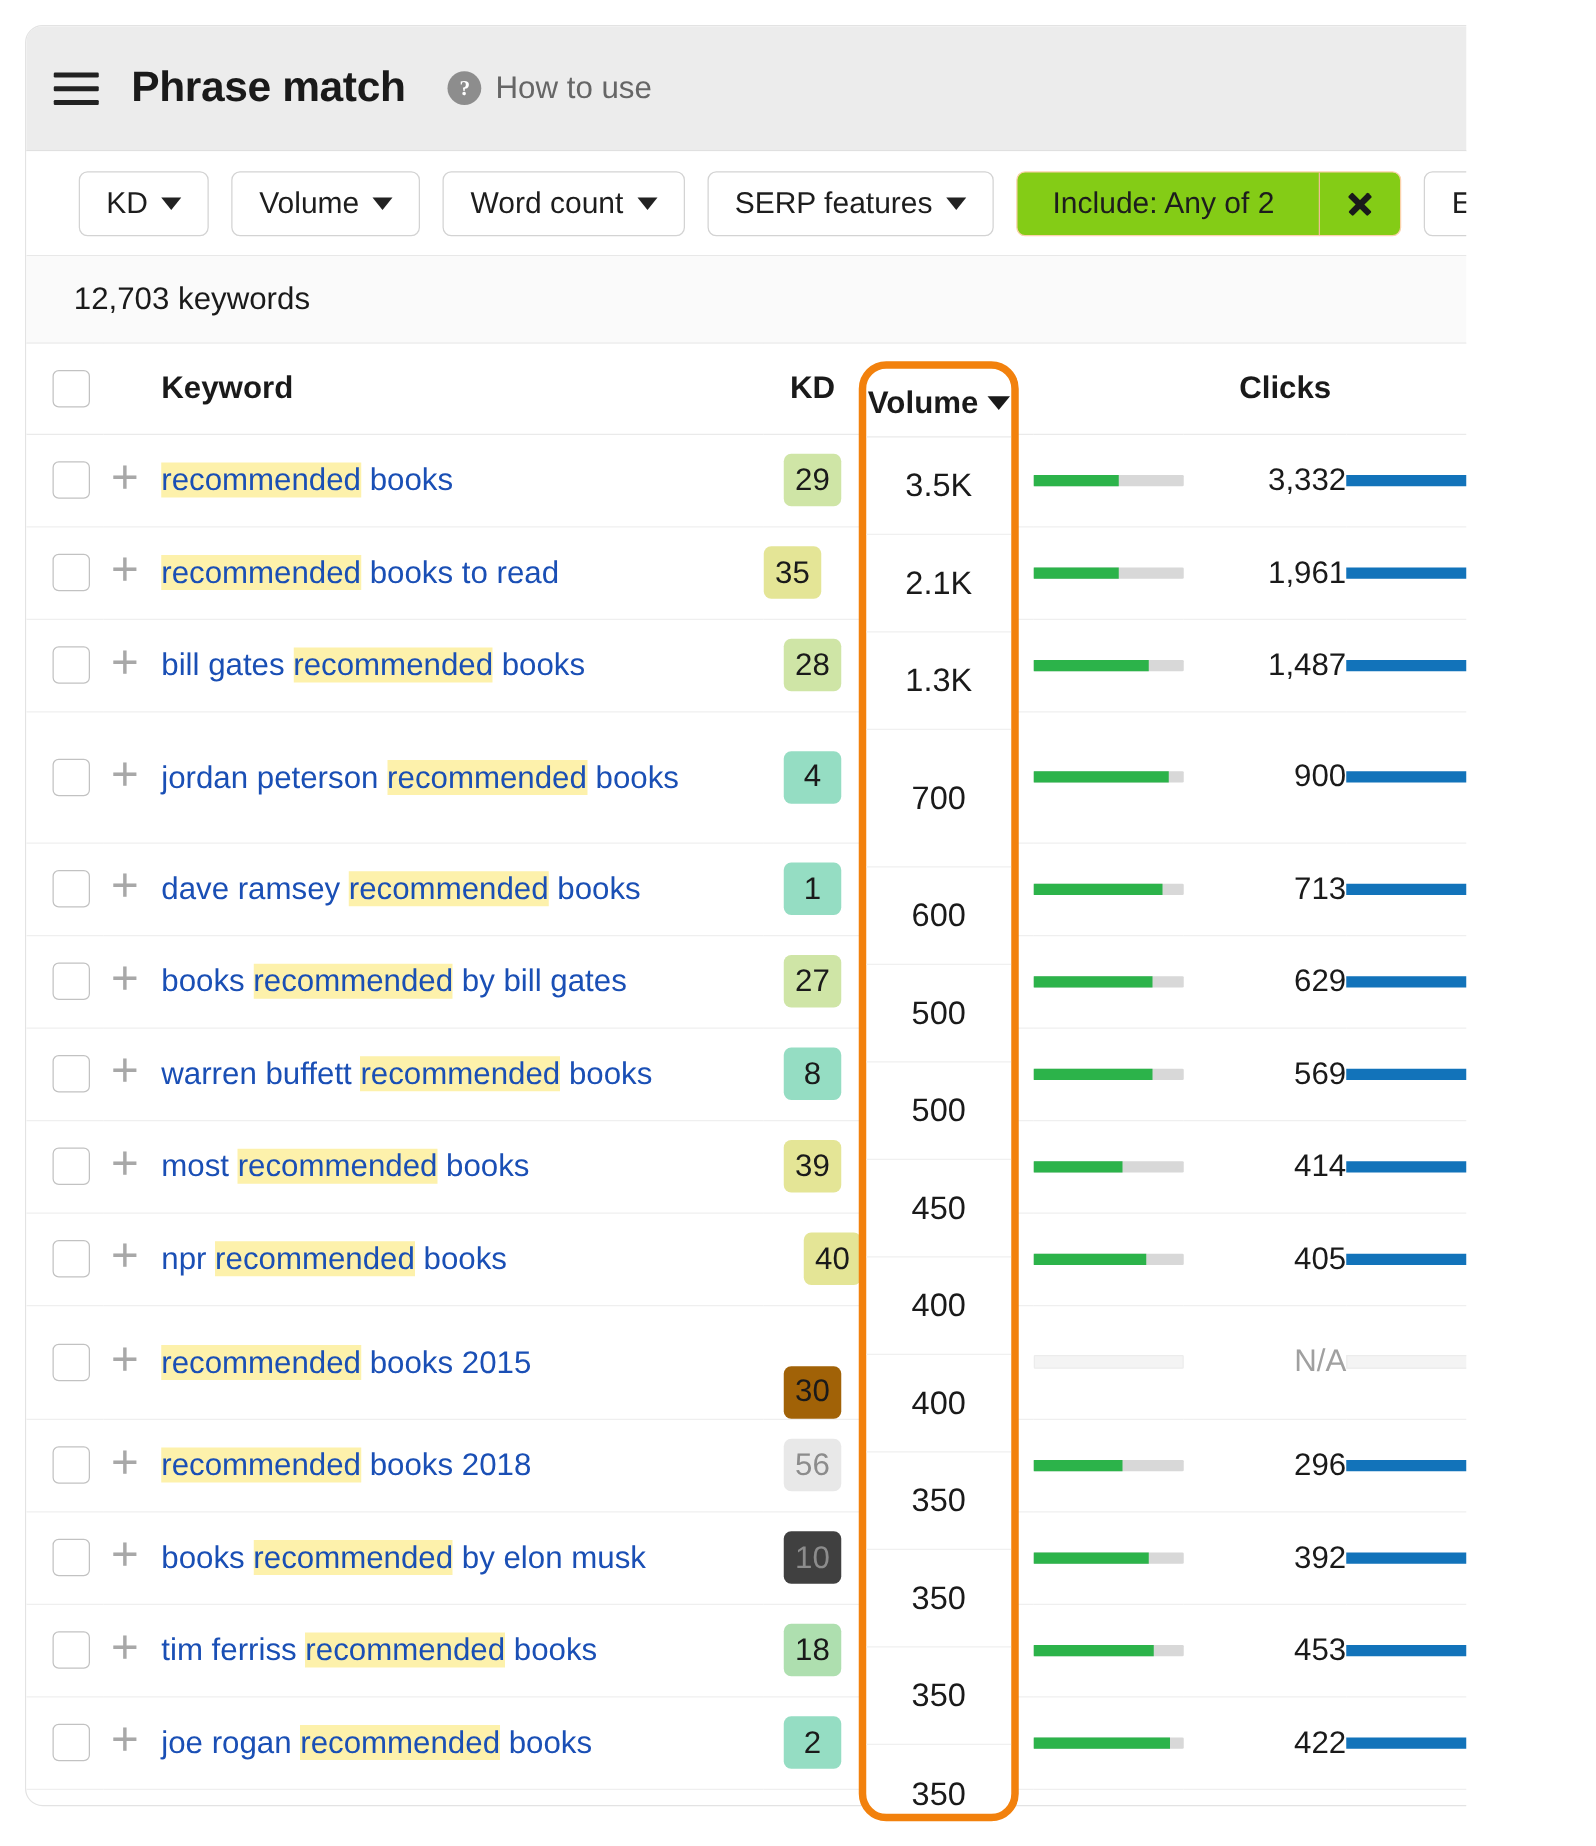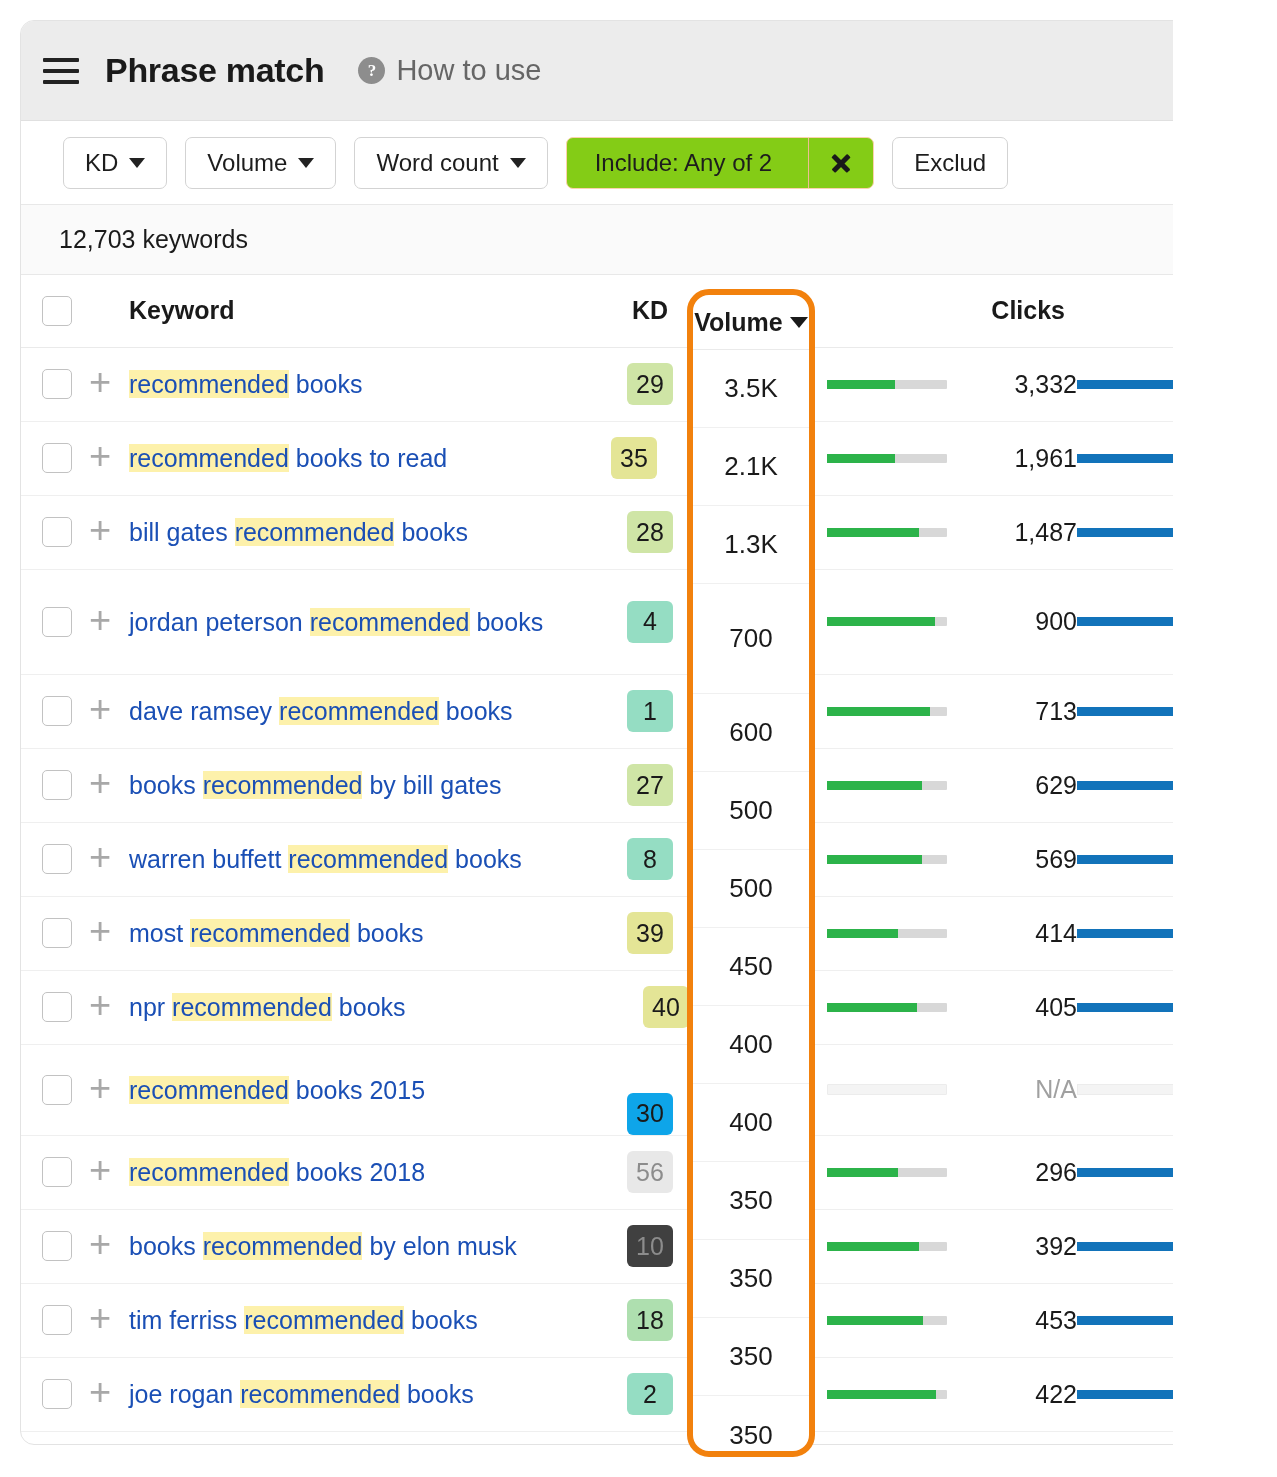--- a/index.html
+++ b/index.html
@@ -56,21 +56,21 @@
     display: flex; align-items: center; gap: 11px;
     margin-left: 34px; cursor: pointer;
   }
   .qmark {
     width: 27px; height: 27px; border-radius: 50%;
     background: #8d8d8d; color: #fff;
     font-size: 17px; font-weight: bold;
     display: flex; align-items: center; justify-content: center;
     font-family: "Liberation Serif", serif;
   }
-  .howto-label { font-size: 29px; color: #666; }
+  .howto-label { font-size: 25px; color: #666; }
 
   
   .filters {
     height: 84px;
     background: #fff;
     display: flex; align-items: center;
     padding-left: 42px;
     gap: 18px;
     border-bottom: 1px solid #e8e8e8;
   }
@@ -250,20 +250,24 @@
       <div class="fbtn">
         <span>KD</span>
         <span class="caret"></span>
       </div>
       <div class="fbtn">
         <span>Volume</span>
         <span class="caret"></span>
       </div>
       <div class="fbtn">
         <span>Word count</span>
+        <span class="caret"></span>
+      </div>
+      <div class="fbtn">
+        <span>SERP features</span>
         <span class="caret"></span>
       </div>
       <div class="fbtn active">
         <span class="atext">Include: Any of 2</span>
         <span class="asep">
           <span class="xicon"></span>
         </span>
       </div>
       <div class="fbtn">
         <span>Exclud</span>
@@ -535,21 +539,21 @@
           <tr class="krow">
             <td>
               <div class="chkbox"></div>
             </td>
             <td style="padding-left: 0px;">
               <div class="kwcell">
                 <span class="plus">+</span>
                 <span class="kwtext"><em>recommended</em> books 2015</span>
               </div>
             </td>
-            <td style="text-align: center;"><span class="kdbadge" style="background: #0ea5e9; margin-top: 48px;">30</span></td>
+            <td style="text-align: center;"><span class="kdbadge" style="background: #a16207; margin-top: 48px;">30</span></td>
             <td class="volcell"></td>
             <td class="barwrap">
               <div class="bar empty"></div>
             </td>
             <td class="numcell na">N/A</td>
             <td class="barwrap">
               <div class="bar2 empty"></div>
             </td>
             <td class="numcell">$0.80</td>
           </tr>

